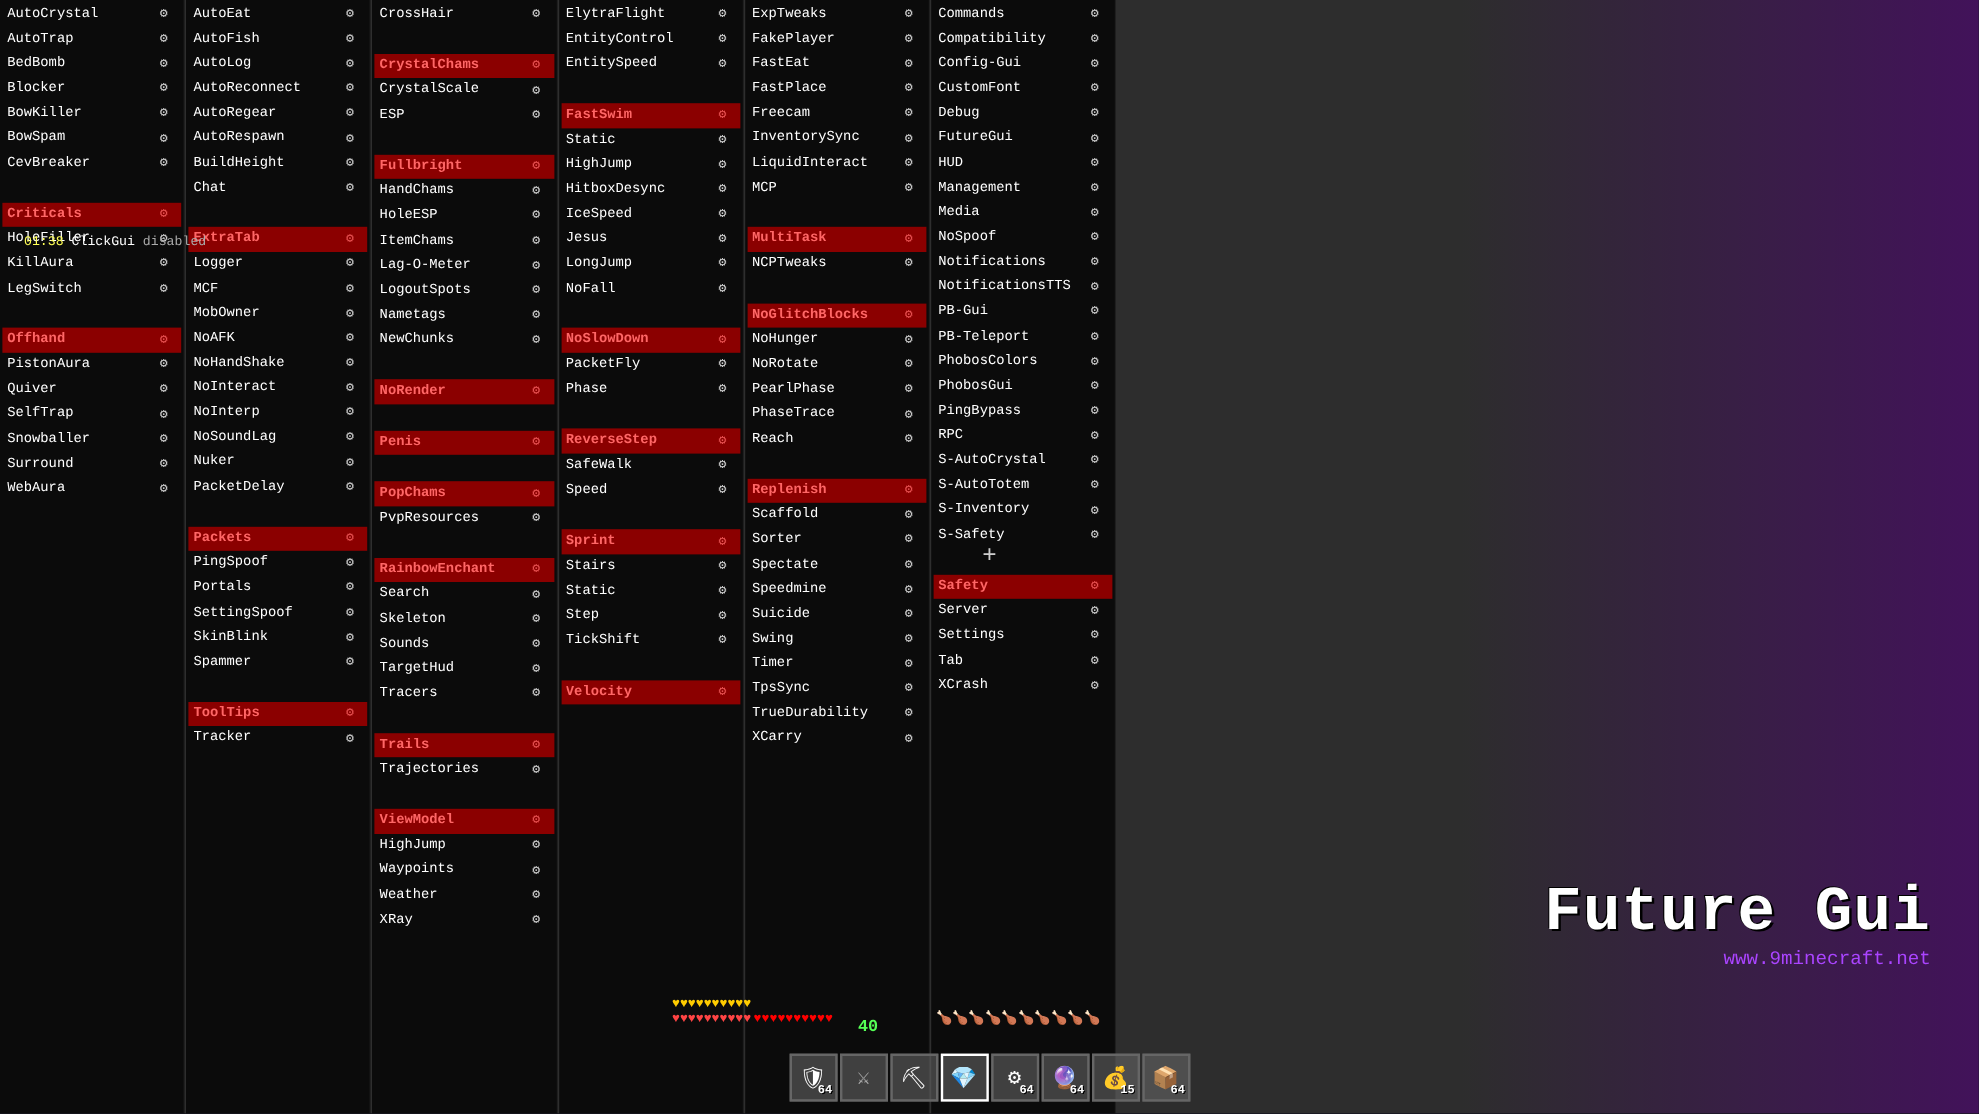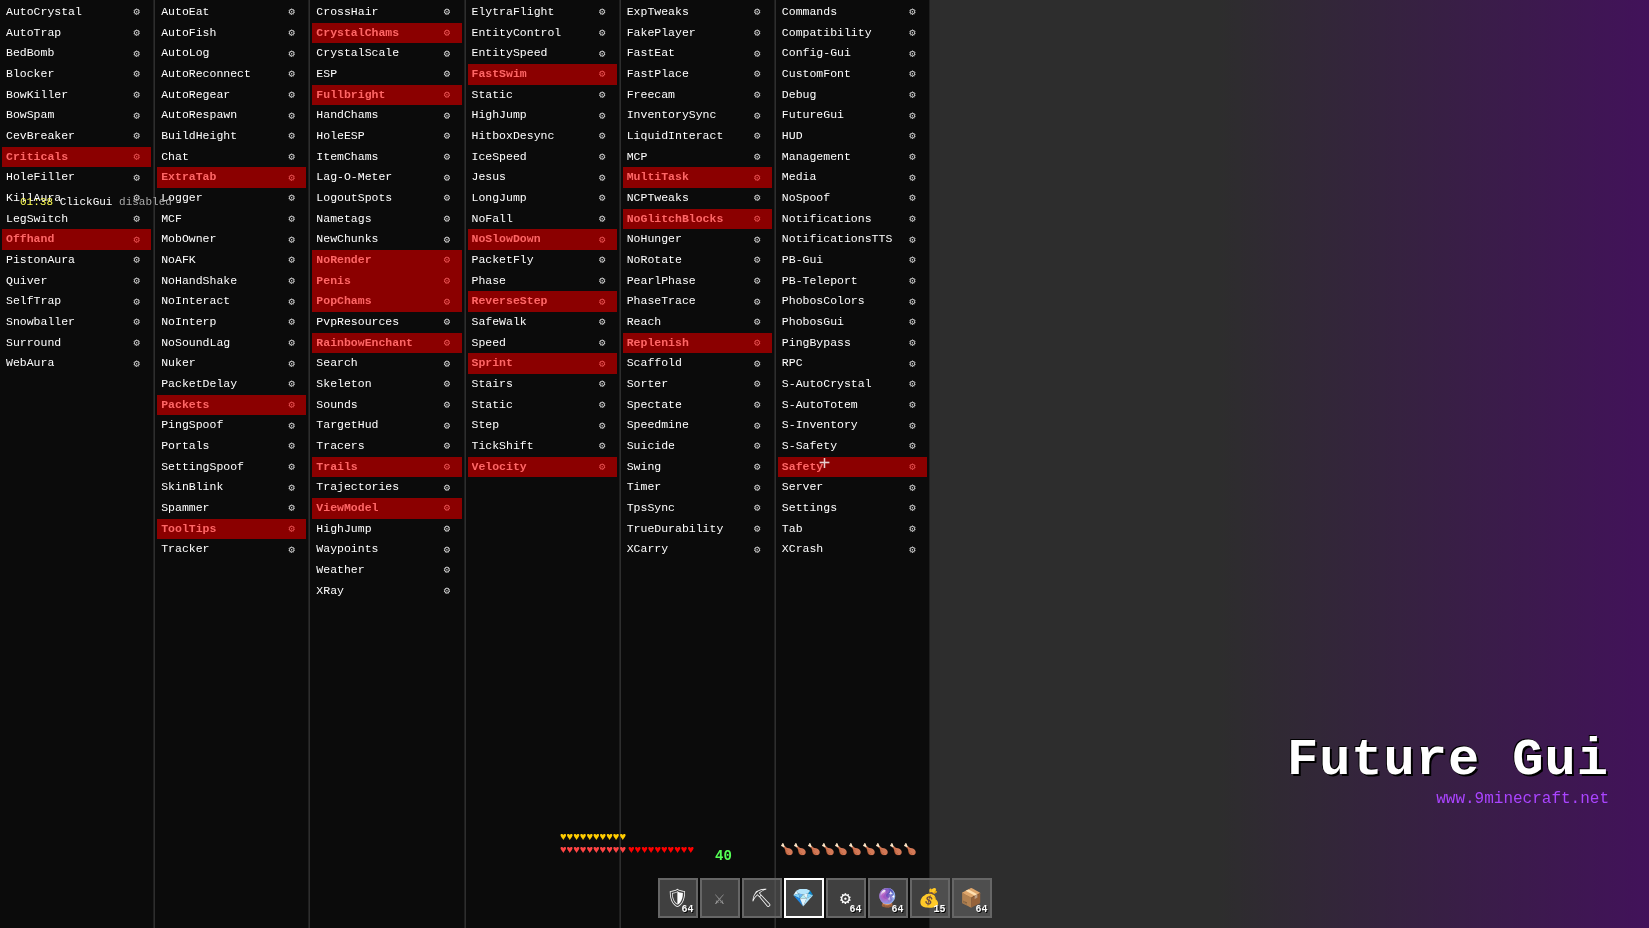--- a/index.html
+++ b/index.html
@@ -57,20 +57,21 @@
       font-size: 12px;
       color: #ffffff;
       line-height: 1.45;
       cursor: pointer;
     }
 
     .menu-item.highlighted {
       background-color: #8b0000;
       color: #ff6666;
       font-weight: bold;
+      margin-top: 22px;
     }
 
     .menu-item .item-name {
       flex: 1;
       white-space: nowrap;
       overflow: hidden;
       font-size: 11.5px;
     }
 
     .menu-item .gear-icon {

